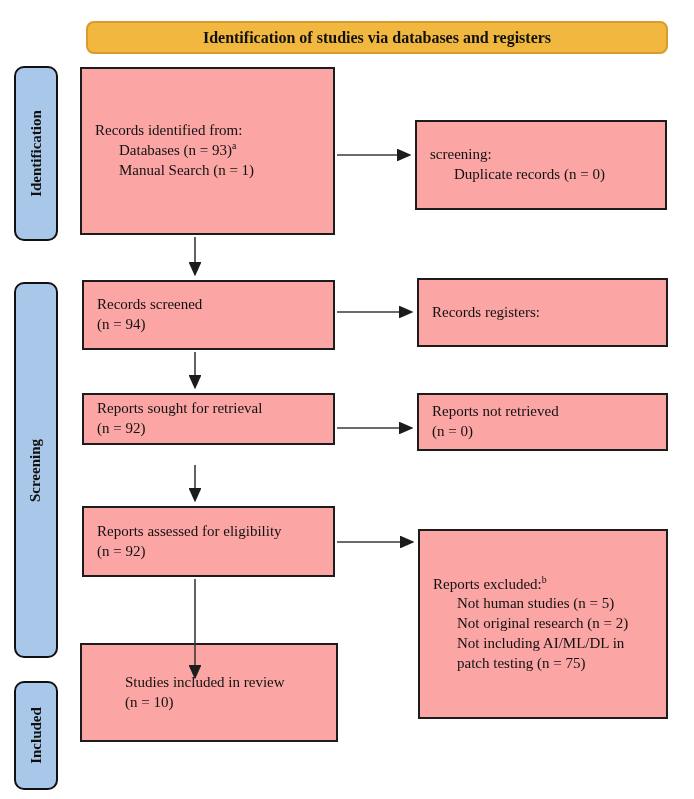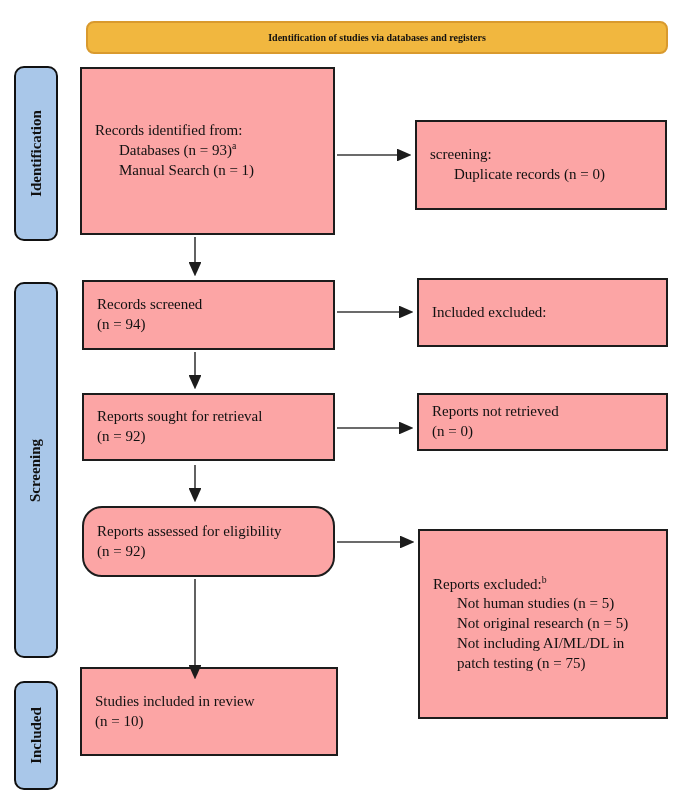--- a/index.html
+++ b/index.html
@@ -15,21 +15,21 @@
 
   
   .banner {
     position: absolute;
     left: 86px; top: 21px;
     width: 578px; height: 29px;
     background: var(--banner-fill, #F1B73F);
     border: 2px solid var(--banner-border, #D99A2E);
     border-radius: 8px;
     display: flex; align-items: center; justify-content: center;
-    font-weight: bold; font-size: 10px;
+    font-weight: bold; font-size: 16px;
   }
 
   
   .stage {
     position: absolute;
     left: 14px; width: 40px;
     background: var(--stage-fill, #A9C7E9);
     border: 2px solid #111111;
     border-radius: 10px;
     display: flex; align-items: center; justify-content: center;
@@ -53,25 +53,25 @@
     box-sizing: border-box;
   }
   .box-text { padding: 4px 8px 4px 13px; width: 100%; }
   .line.indent-1 { padding-left: 24px; }
   sup { font-size: 0.65em; line-height: 0; }
 
   #box-records-identified    { left: 80px;  top: 67px;  width: 255px; height: 168px; }
   #box-records-removed       { left: 415px; top: 120px; width: 252px; height: 90px;  }
   #box-records-screened      { left: 82px;  top: 280px; width: 253px; height: 70px;  }
   #box-records-excluded      { left: 417px; top: 278px; width: 251px; height: 69px;  }
-  #box-reports-sought        { left: 82px;  top: 393px; width: 253px; height: 68px;  }
+  #box-reports-sought        { left: 82px;  top: 393px; width: 253px; height: 52px;  }
   #box-reports-not-retrieved { left: 417px; top: 393px; width: 251px; height: 58px;  }
-  #box-reports-assessed      { left: 82px;  top: 506px; width: 253px; height: 71px; border-radius: 20px;  }
+  #box-reports-assessed      { left: 82px;  top: 506px; width: 253px; height: 71px;  }
   #box-reports-excluded      { left: 418px; top: 505px; width: 250px; height: 190px; margin-top: 24px; }
-  #box-studies-included      { left: 80px;  top: 667px; width: 258px; height: 89px;  }
+  #box-studies-included      { left: 80px;  top: 643px; width: 258px; height: 99px; padding-left: 30px;  }
 
   
   .arrows {
     position: absolute; left: 0; top: 0;
     width: 694px; height: 799px;
     pointer-events: none;
   }
 </style>
 </head>
 <body>
@@ -106,21 +106,21 @@
       </div>
   </div>
   <div class="box" id="box-records-screened">
     <div class="box-text">
         <div class="line indent-0">Records screened</div>
         <div class="line indent-0">(n = 94)</div>
       </div>
   </div>
   <div class="box" id="box-records-excluded">
     <div class="box-text">
-        <div class="line indent-0">Included excluded:</div>
+        <div class="line indent-0">Records registers:</div>
       </div>
   </div>
   <div class="box" id="box-reports-sought">
     <div class="box-text">
         <div class="line indent-0">Reports sought for retrieval</div>
         <div class="line indent-0">(n = 92)</div>
       </div>
   </div>
   <div class="box" id="box-reports-not-retrieved">
     <div class="box-text">
@@ -131,21 +131,21 @@
   <div class="box" id="box-reports-assessed">
     <div class="box-text">
         <div class="line indent-0">Reports assessed for eligibility</div>
         <div class="line indent-0">(n = 92)</div>
       </div>
   </div>
   <div class="box" id="box-reports-excluded">
     <div class="box-text">
         <div class="line indent-0">Reports excluded:<sup>b</sup></div>
         <div class="line indent-1">Not human studies (n = 5)</div>
-        <div class="line indent-1">Not original research (n = 5)</div>
+        <div class="line indent-1">Not original research (n = 2)</div>
         <div class="line indent-1">Not including AI/ML/DL in</div>
         <div class="line indent-1">patch testing (n = 75)</div>
       </div>
   </div>
   <div class="box" id="box-studies-included">
     <div class="box-text">
         <div class="line indent-0">Studies included in review</div>
         <div class="line indent-0">(n = 10)</div>
       </div>
   </div>

